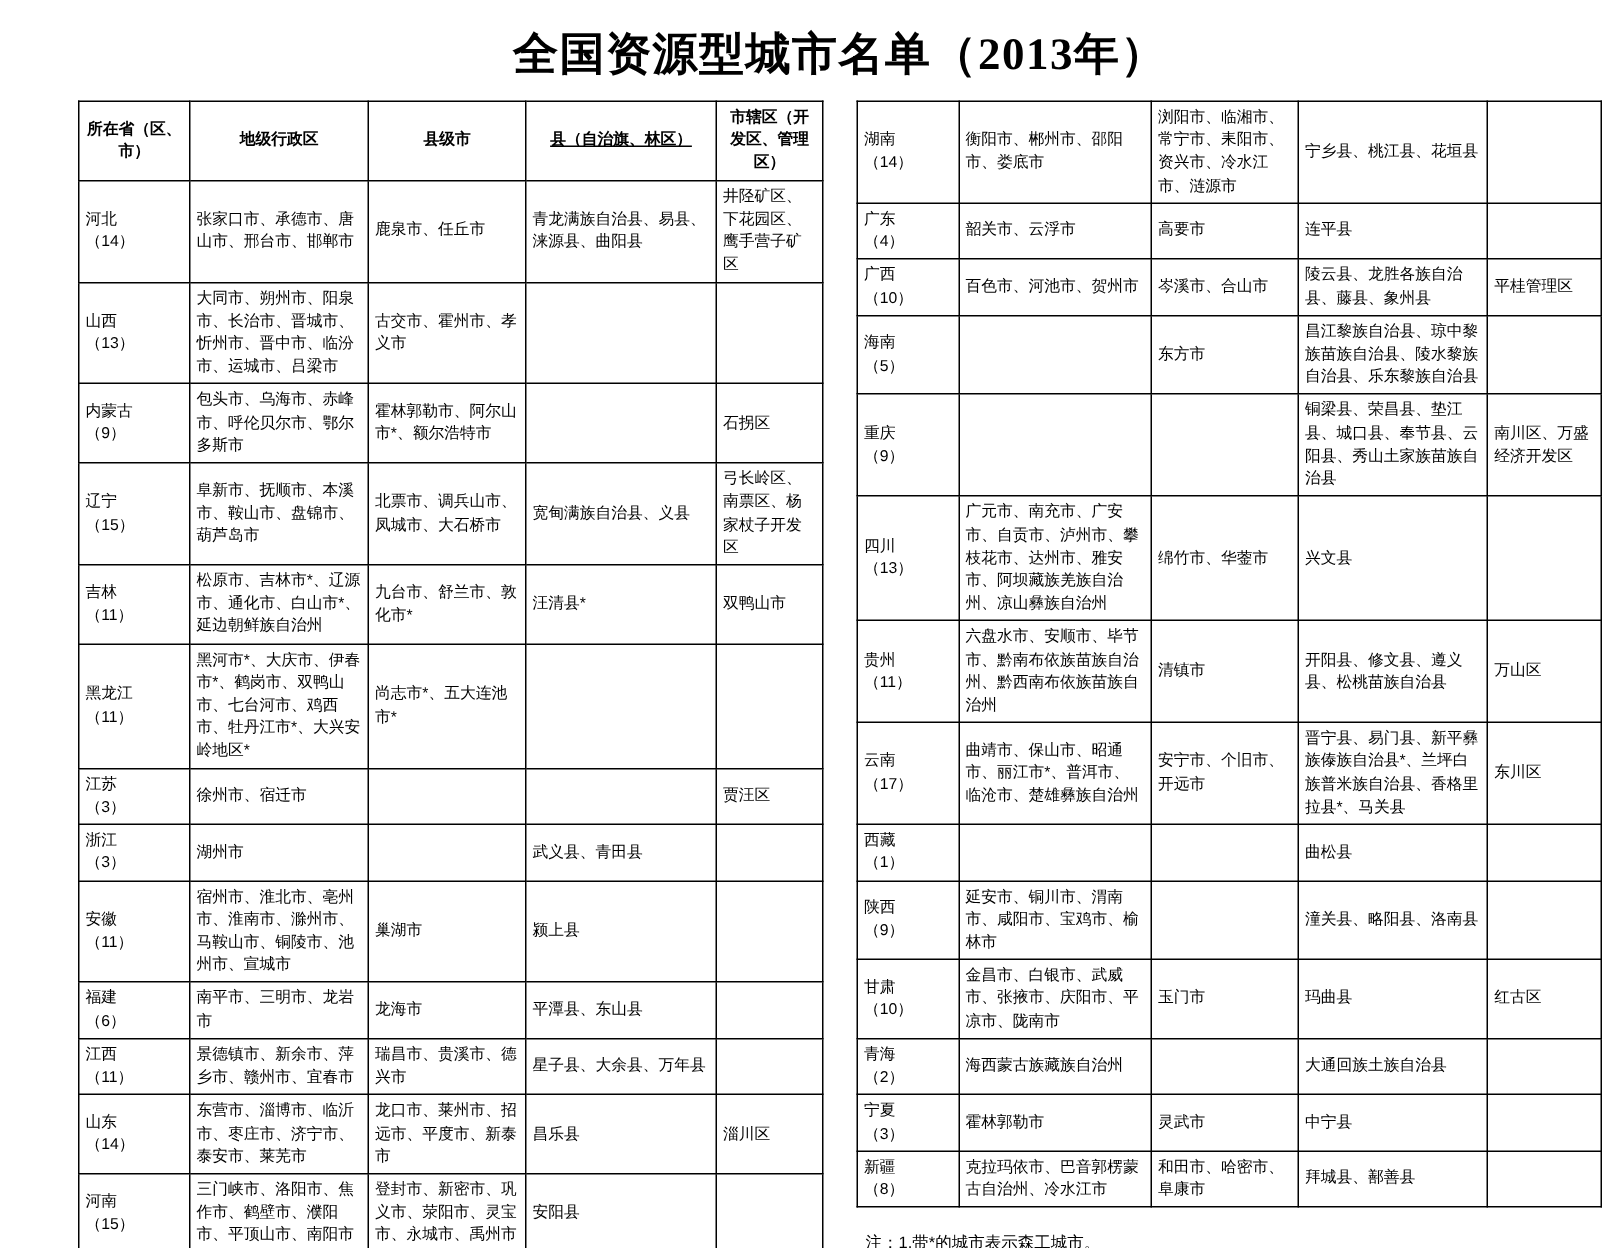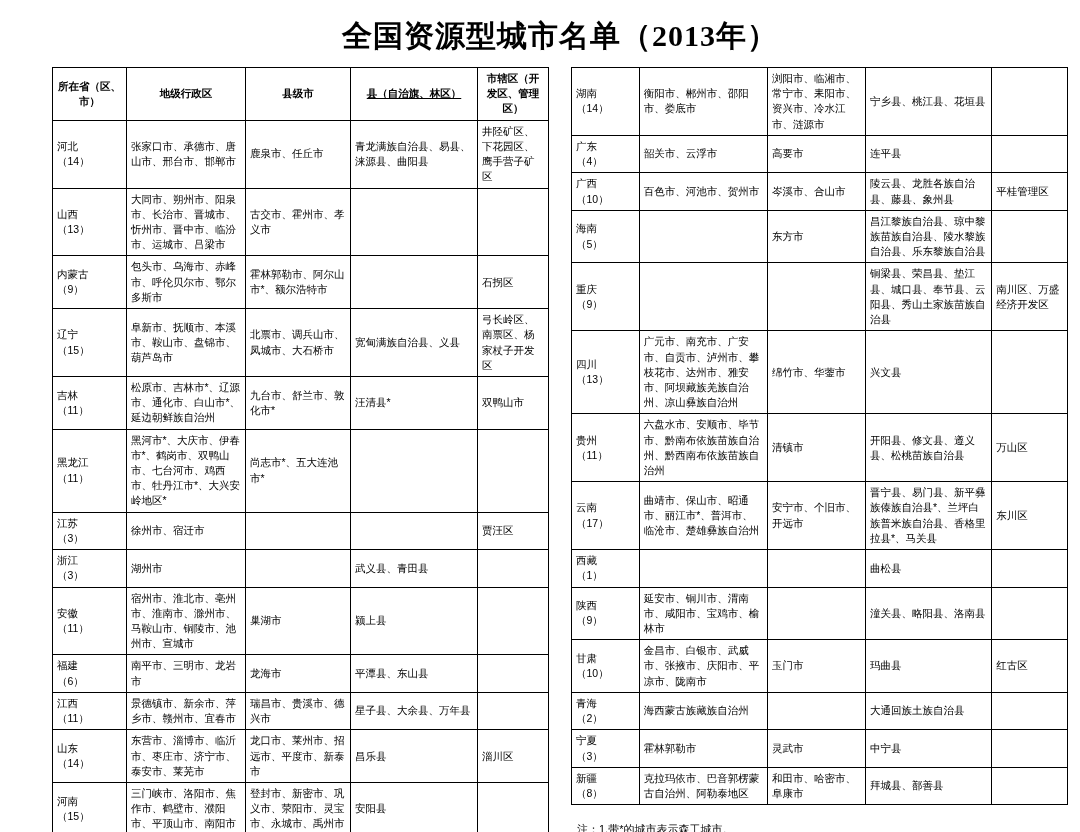--- a/index.html
+++ b/index.html
@@ -290,21 +290,21 @@
           </tr>
           <tr>
             <td class="prov">宁夏<br>（3）</td>
             <td class="cell">霍林郭勒市</td>
             <td class="cell">灵武市</td>
             <td class="cell">中宁县</td>
             <td class="cell"></td>
           </tr>
           <tr>
             <td class="prov">新疆<br>（8）</td>
-            <td class="cell">克拉玛依市、巴音郭楞蒙古自治州、阿勒泰地区</td>
+            <td class="cell">克拉玛依市、巴音郭楞蒙古自治州、冷水江市</td>
             <td class="cell">和田市、哈密市、阜康市</td>
             <td class="cell">拜城县、鄯善县</td>
             <td class="cell"></td>
           </tr>
         </tbody>
       </table>
 
       <div class="notes">
         <div>注：1.带*的城市表示森工城市。</div>
 

